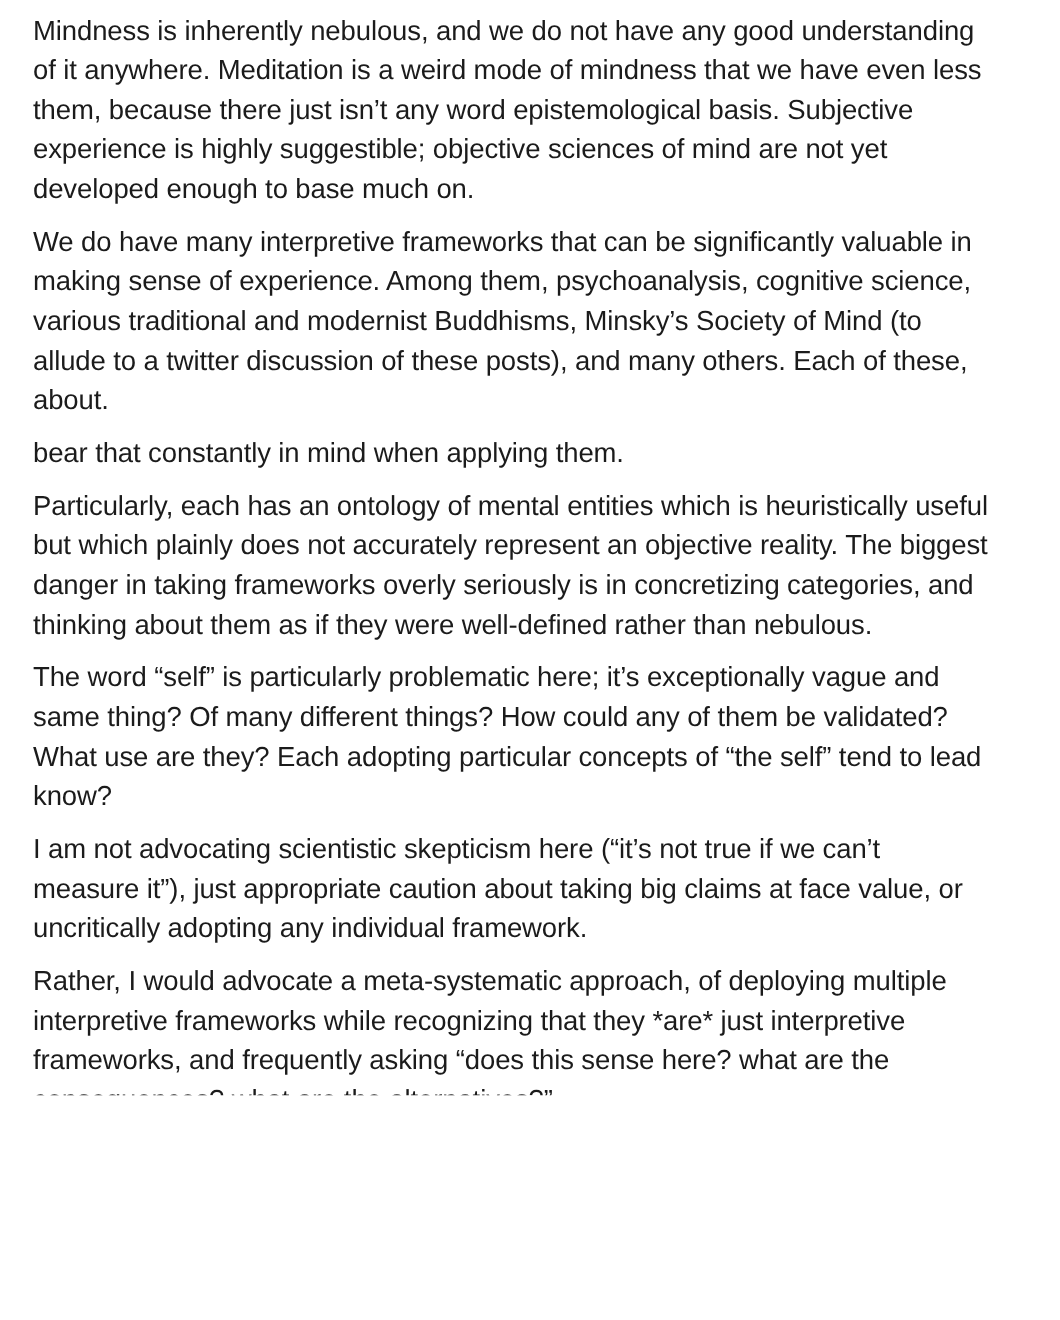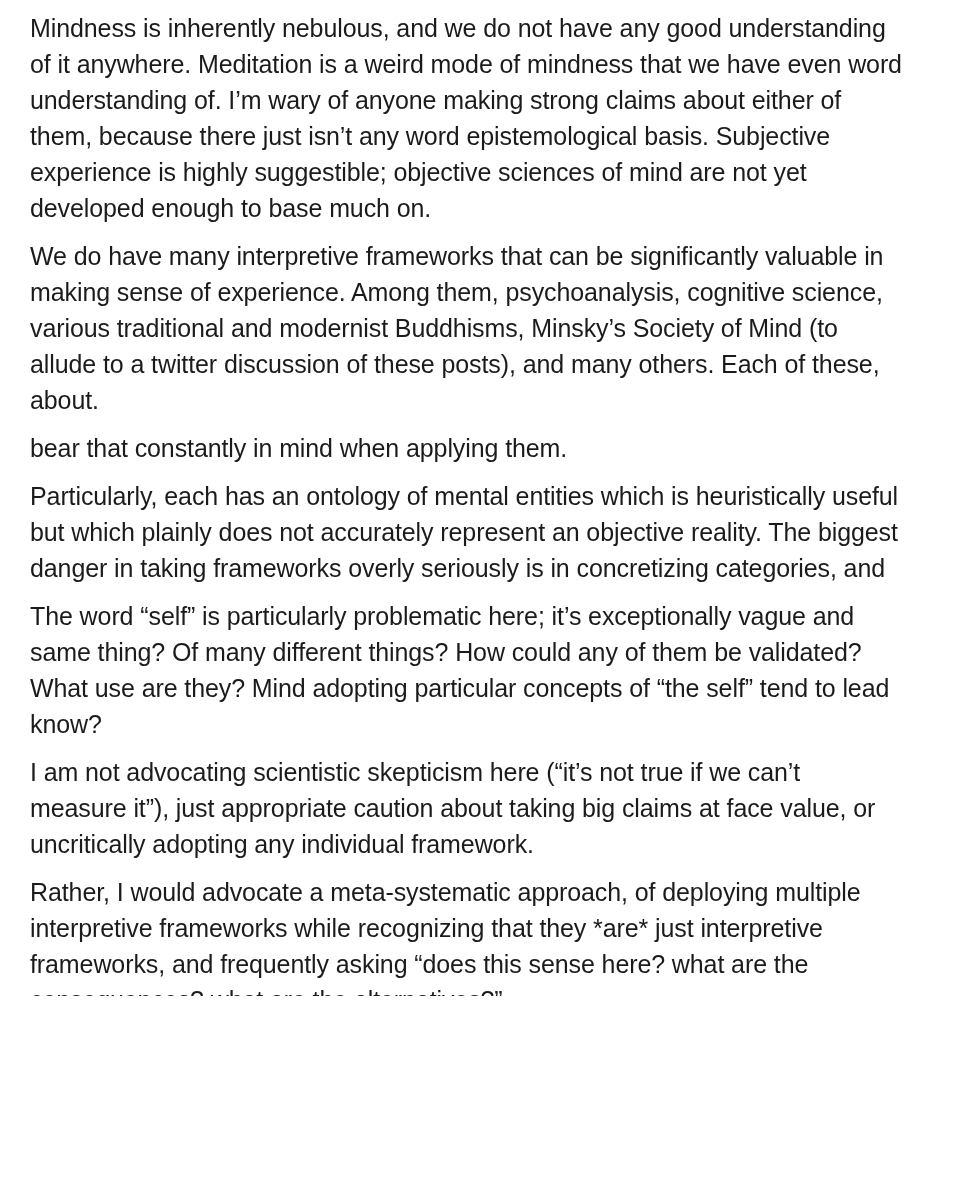--- a/index.html
+++ b/index.html
@@ -27,22 +27,21 @@
     letter-spacing: -0.1px;
   }
 </style>
 </head>
 <body>
 
 <div class="page">
 
   <div class="paragraph">
     <div class="text-line">Mindness is inherently nebulous, and we do not have any good understanding</div>
-    <div class="text-line">of it anywhere. Meditation is a weird mode of mindness that we have even word</div>
-    <div class="text-line">understanding of. I’m wary of anyone making strong claims about either of</div>
+    <div class="text-line">of it anywhere. Meditation is a weird mode of mindness that we have even less</div>
     <div class="text-line">them, because there just isn’t any word epistemological basis. Subjective</div>
     <div class="text-line">experience is highly suggestible; objective sciences of mind are not yet</div>
     <div class="text-line">developed enough to base much on.</div>
   </div>
 
   <div class="paragraph">
     <div class="text-line">We do have many interpretive frameworks that can be significantly valuable in</div>
     <div class="text-line">making sense of experience. Among them, psychoanalysis, cognitive science,</div>
     <div class="text-line">various traditional and modernist Buddhisms, Minsky’s Society of Mind (to</div>
     <div class="text-line">allude to a twitter discussion of these posts), and many others. Each of these,</div>
@@ -50,26 +49,27 @@
   </div>
 
   <div class="paragraph">
     <div class="text-line">bear that constantly in mind when applying them.</div>
   </div>
 
   <div class="paragraph">
     <div class="text-line">Particularly, each has an ontology of mental entities which is heuristically useful</div>
     <div class="text-line">but which plainly does not accurately represent an objective reality. The biggest</div>
     <div class="text-line">danger in taking frameworks overly seriously is in concretizing categories, and</div>
+    <div class="text-line">thinking about them as if they were well-defined rather than nebulous.</div>
   </div>
 
   <div class="paragraph">
     <div class="text-line">The word “self” is particularly problematic here; it’s exceptionally vague and</div>
     <div class="text-line">same thing? Of many different things? How could any of them be validated?</div>
-    <div class="text-line">What use are they? Mind adopting particular concepts of “the self” tend to lead</div>
+    <div class="text-line">What use are they? Each adopting particular concepts of “the self” tend to lead</div>
     <div class="text-line">know?</div>
   </div>
 
   <div class="paragraph">
     <div class="text-line">I am not advocating scientistic skepticism here (“it’s not true if we can’t</div>
     <div class="text-line">measure it”), just appropriate caution about taking big claims at face value, or</div>
     <div class="text-line">uncritically adopting any individual framework.</div>
   </div>
 
   <div class="paragraph">

